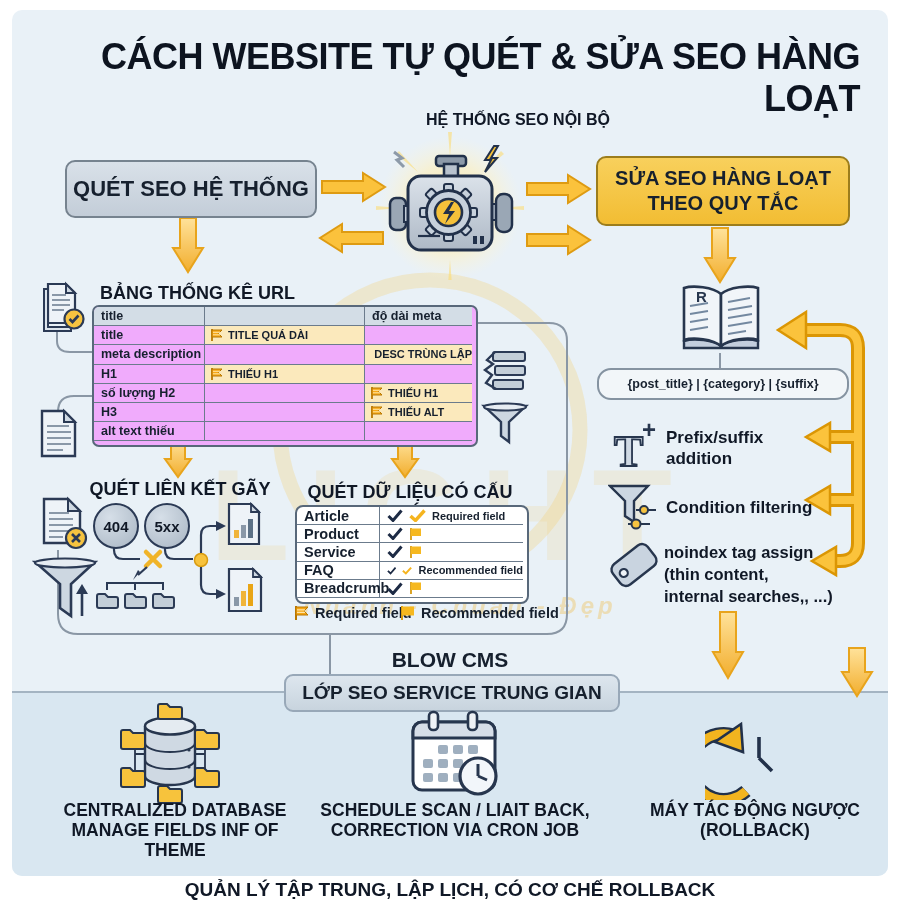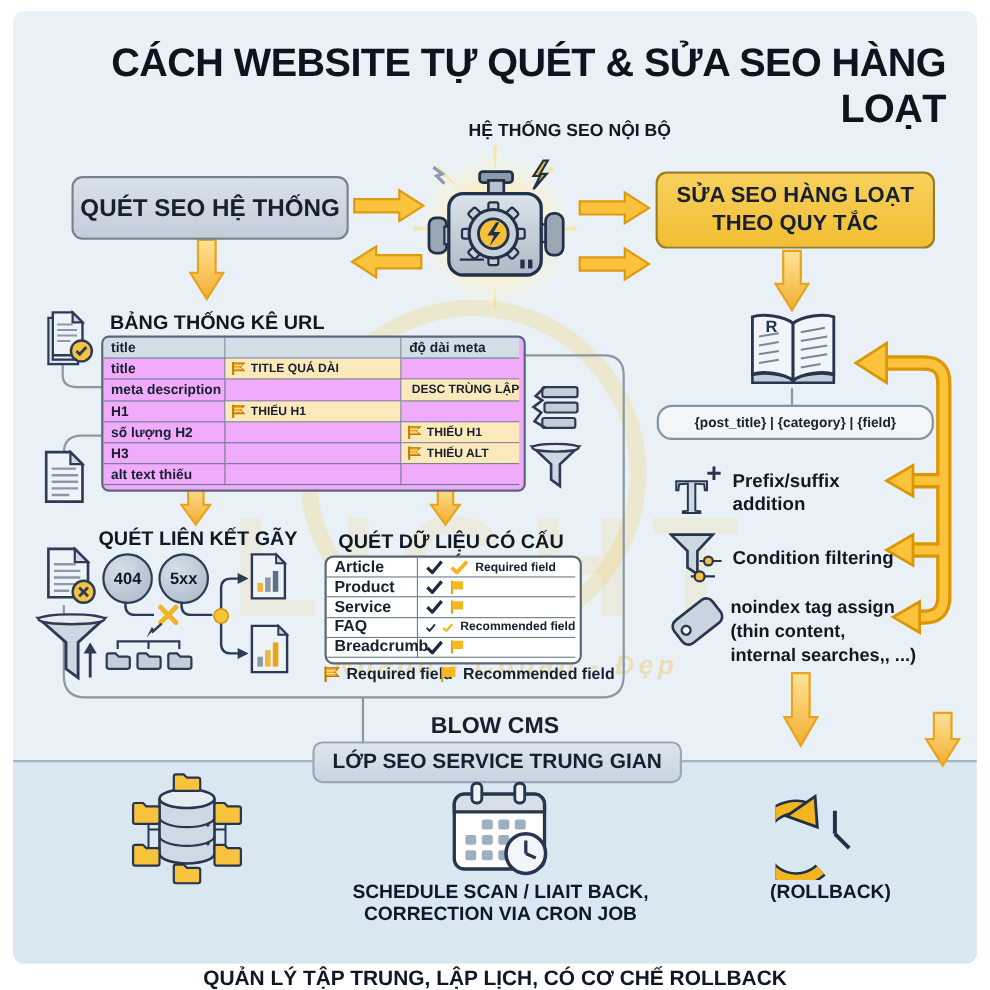--- a/index.html
+++ b/index.html
@@ -385,21 +385,21 @@
   <svg class="abs" style="left:676px;top:282px" width="90" height="74" viewBox="0 0 90 74">
     <path d="M45 64 C38 58 18 56 8 59 L8 66 H82 L82 59 C72 56 52 58 45 64 Z" fill="#c3cedd" stroke="#27364e" stroke-width="2.4"></path>
     <path d="M45 12 C37 5 17 3 8 6 V58 C17 55 37 57 45 64 Z" fill="#f1f5f9" stroke="#27364e" stroke-width="2.6"></path>
     <path d="M45 12 C53 5 73 3 82 6 V58 C73 55 53 57 45 64 Z" fill="#f1f5f9" stroke="#27364e" stroke-width="2.6"></path>
     <path d="M14 24 l18 -3 M14 32 l18 -3 M14 40 l18 -3 M14 48 l18 -3" stroke="#7388a0" stroke-width="1.8" fill="none"></path>
     <path d="M52 20 l22 -4 M52 28 l24 -4 M52 36 l24 -4 M52 44 l24 -4 M52 52 l18 -3" stroke="#7388a0" stroke-width="1.8" fill="none"></path>
     <text x="20" y="20" font-size="15" font-weight="bold" fill="#27364e" font-family="Liberation Sans, sans-serif">R</text>
   </svg>
 
   <div class="abs" id="vars-pill">
-    <span>{post_title} | {category} | {field}</span>
+    <span>{post_title} | {category} | {suffix}</span>
   </div>
 
   <svg class="abs" style="left:610px;top:422px" width="50" height="48" viewBox="0 0 50 48">
     <text x="4" y="44" font-size="44" font-weight="bold" font-family="Liberation Serif, serif" fill="#cfd9e4" stroke="#27364e" stroke-width="1.8">T</text>
     <text x="32" y="16" font-size="24" font-weight="bold" font-family="Liberation Sans, sans-serif" fill="#27364e">+</text>
   </svg>
   <div class="abs rule-text" style="left:666px;top:427px">
     <div>Prefix/suffix</div>
     <div>addition</div>
   </div>
@@ -442,20 +442,24 @@
       <circle cx="84" cy="65" r="1.6" fill="#27364e"></circle>
     <g fill="#F7C33C" stroke="#27364e" stroke-width="2">
       <path d="M53 15 V 4 a2 2 0 0 1 2 -2 h7 l3 3 h10 a2 2 0 0 1 2 2 v8 a2 2 0 0 1 -2 2 H55 a2 2 0 0 1 -2 -2 Z"></path>
       <path d="M16 45 V 30 a2 2 0 0 1 2 -2 h7 l3 3 h10 a2 2 0 0 1 2 2 v12 a2 2 0 0 1 -2 2 H18 a2 2 0 0 1 -2 -2 Z"></path>
       <path d="M90 45 V 30 a2 2 0 0 1 2 -2 h7 l3 3 h10 a2 2 0 0 1 2 2 v12 a2 2 0 0 1 -2 2 H92 a2 2 0 0 1 -2 -2 Z"></path>
       <path d="M16 83 V 68 a2 2 0 0 1 2 -2 h7 l3 3 h10 a2 2 0 0 1 2 2 v12 a2 2 0 0 1 -2 2 H18 a2 2 0 0 1 -2 -2 Z"></path>
       <path d="M90 83 V 68 a2 2 0 0 1 2 -2 h7 l3 3 h10 a2 2 0 0 1 2 2 v12 a2 2 0 0 1 -2 2 H92 a2 2 0 0 1 -2 -2 Z"></path>
       <path d="M53 99 V 86 a2 2 0 0 1 2 -2 h7 l3 3 h10 a2 2 0 0 1 2 2 v10 a2 2 0 0 1 -2 2 H55 a2 2 0 0 1 -2 -2 Z"></path>
     </g>
   </svg>
+  <div class="abs bottom-label" style="left:40px;top:800px;width:270px">
+    <div>CENTRALIZED DATABASE</div>
+    <div>MANAGE FIELDS INF OF THEME</div>
+  </div>
 
   <svg class="abs" style="left:410px;top:710px" width="90" height="88" viewBox="0 0 90 88">
     <rect x="3" y="12" width="82" height="68" rx="9" fill="#ffffff" stroke="#27364e" stroke-width="3"></rect>
     <path d="M3 21 a9 9 0 0 1 9 -9 H76 a9 9 0 0 1 9 9 v7 H3 Z" fill="#d6dee8" stroke="#27364e" stroke-width="3"></path>
     <rect x="19" y="2" width="9" height="18" rx="4" fill="#eef2f6" stroke="#27364e" stroke-width="2.6"></rect>
     <rect x="58" y="2" width="9" height="18" rx="4" fill="#eef2f6" stroke="#27364e" stroke-width="2.6"></rect>
     <g fill="#9fafbf">
       <rect x="28" y="35" width="10" height="9" rx="2"></rect>
         <rect x="43" y="35" width="10" height="9" rx="2"></rect>
         <rect x="58" y="35" width="10" height="9" rx="2"></rect>
@@ -475,17 +479,18 @@
     <div>CORRECTION VIA CRON JOB</div>
   </div>
 
   <svg class="abs" style="left:705px;top:710px" width="96" height="90" viewBox="0 0 96 90">
     <path d="M 41 81 A 33 33 0 1 1 28 25" fill="none" stroke="#22314a" stroke-width="13.5"></path>
     <path d="M 41 81 A 33 33 0 1 1 28 25" fill="none" stroke="#F2B41F" stroke-width="9"></path>
     <polygon points="36,14 10,32 38,42" fill="#F2B41F" stroke="#22314a" stroke-width="2.6"></polygon>
     <path d="M54 48 V 27 M54 48 L67 61" stroke="#22314a" stroke-width="3.6" fill="none"></path>
   </svg>
   <div class="abs bottom-label" style="left:625px;top:800px;width:260px">
+    <div>MÁY TÁC ĐỘNG NGƯỢC</div>
     <div>(ROLLBACK)</div>
   </div>
 
   <div class="abs" id="footer-line">QUẢN LÝ TẬP TRUNG, LẬP LỊCH, CÓ CƠ CHẾ ROLLBACK</div>
 </div>
 
 </body></html>

